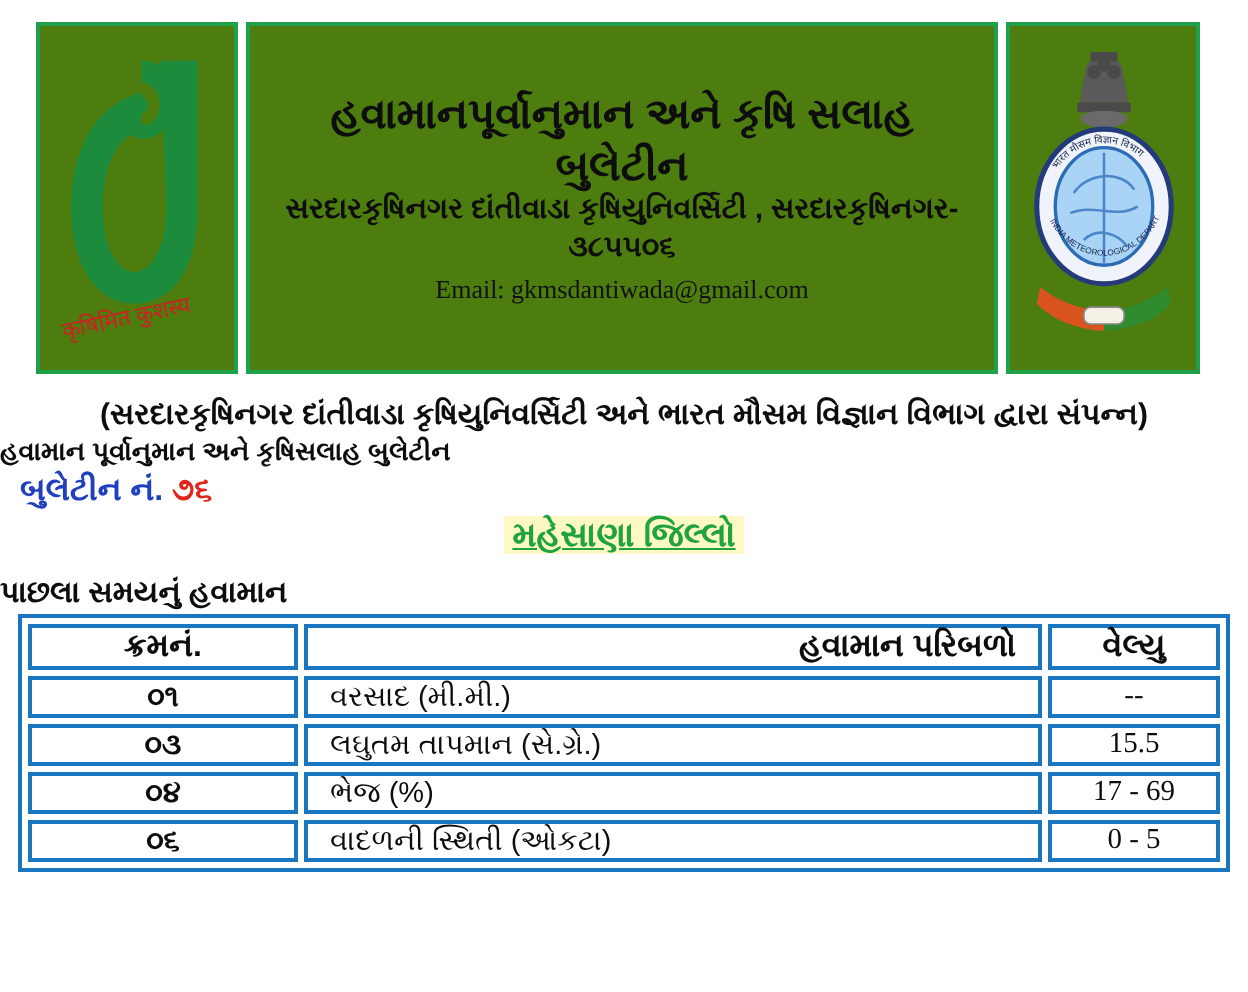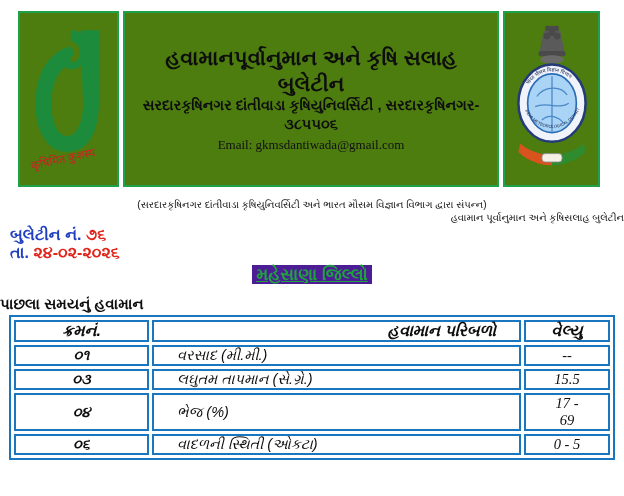--- a/index.html
+++ b/index.html
@@ -14,39 +14,39 @@
   .logo-cell.right { width:97px; }
   .title-cell { flex:1; display:flex; flex-direction:column; align-items:center;
                 justify-content:center; text-align:center; padding:2px 4px; }
   .t-big   { font-size:21px; font-weight:bold; line-height:1.22; letter-spacing:0; }
   .t-dept  { font-size:22px; font-weight:bold; line-height:1.25; }
   .t-addr  { font-size:14.5px; font-weight:bold; line-height:1.3; }
   .t-email { font-size:13px; font-family:"Liberation Serif","DejaVu Serif",serif;
              margin-top:3px; color:#111; }
 
   
-  .sub1 { margin-top:198px; text-align:center; font-size:10px; font-weight:normal; }
+  .sub1 { margin-top:198px; text-align:center; font-size:15px; font-weight:bold; }
   .sub1, .sub2 { line-height:1.3; }
-  .sub2 { text-align:right; font-size:10px; font-weight:normal; }
+  .sub2 { text-align:left; font-size:13px; font-weight:bold; }
 
   .bulrow { display:flex; justify-content:space-between; padding:2px 10px 0 10px;
             font-size:16px; font-weight:bold;flex-direction:column; }
   .blue { color:#2140c0; }
   .red  { color:#e0261c; }
 
   .district { text-align:center; margin-top:3px; }
-  .district span { background:#4c1d95; color:#1fa33d; font-size:17px; font-weight:bold;
+  .district span { background:#fef9c3; color:#1fa33d; font-size:17px; font-weight:bold;
                    text-decoration:underline; padding:0 4px; }
 
   
   .tbl-title { text-align:left; font-size:15px; font-weight:bold; margin-top:10px; }
   table.weather { width:606px; margin:2px auto 0 auto; border-collapse:separate;
                   border-spacing:3px; border:2px solid #1b76c0; }
-  table.weather th, table.weather td { border:2px solid #1b76c0; padding:0 23px;
-                  height:20px; font-size:14.5px;font-style:italic; }
+  table.weather th, table.weather td { border:2px solid #1b76c0; padding:0 11px;
+                  height:20px; font-size:14.5px; }
   table.weather th { font-size:16px; }
   .col-no    { width:135px; text-align:center; }
   .col-param { text-align:left; }
   .col-val   { width:86px; text-align:center; }
   td.col-no  { font-weight:bold; font-size:14px; }
   td.col-val { font-family:"Liberation Serif","DejaVu Serif",serif; font-size:15px; }
   th.col-param { text-align:right; }
 </style>
 </head>
 <body>
@@ -107,24 +107,20 @@
 </div>
 
 <div class="sub1">(સરદારકૃષિનગર દાંતીવાડા કૃષિયુનિવર્સિટી અને ભારત મૌસમ વિજ્ઞાન વિભાગ દ્વારા સંપન્ન)</div>
 <div class="sub2">હવામાન પૂર્વાનુમાન અને કૃષિસલાહ બુલેટીન</div>
 
 <div class="bulrow">
   <div>
     <span class="blue">બુલેટીન નં.</span>
     <span class="red">૭૬</span>
   </div>
-  <div>
-    <span class="blue">તા.</span>
-    <span class="red">૨૪-૦૨-૨૦૨૬</span>
-  </div>
 </div>
 
 <div class="district">
   <span>મહેસાણા જિલ્લો</span>
 </div>
 
 <div class="tbl-title">પાછલા સમયનું હવામાન</div>
 
 <table class="weather">
   <thead>

